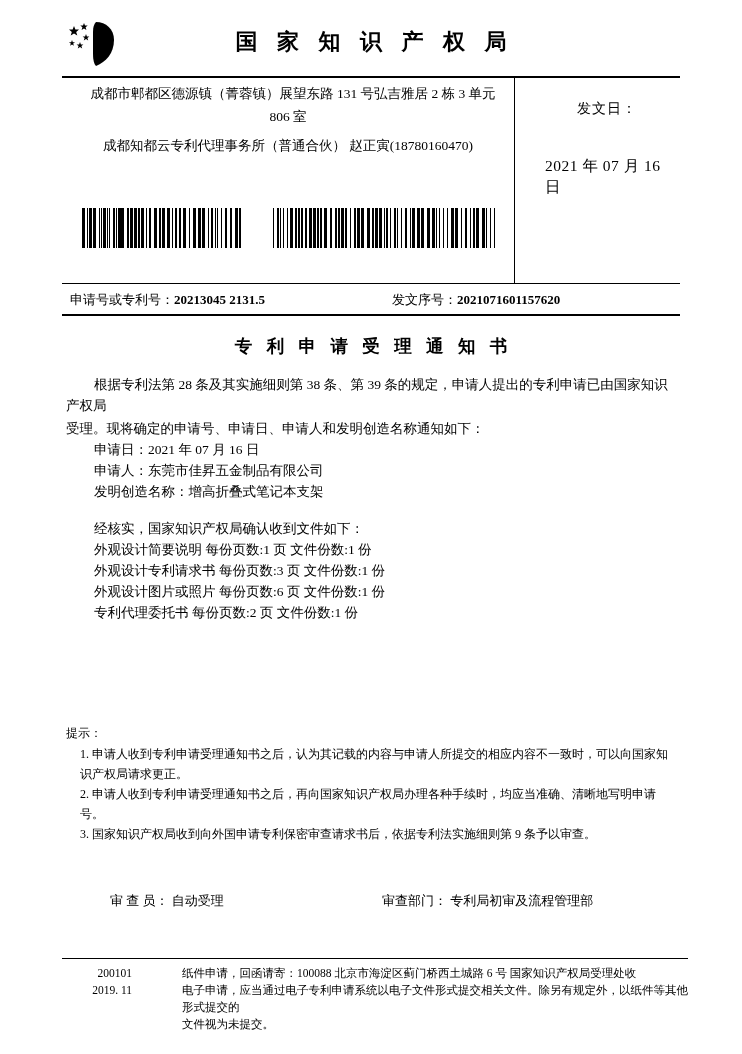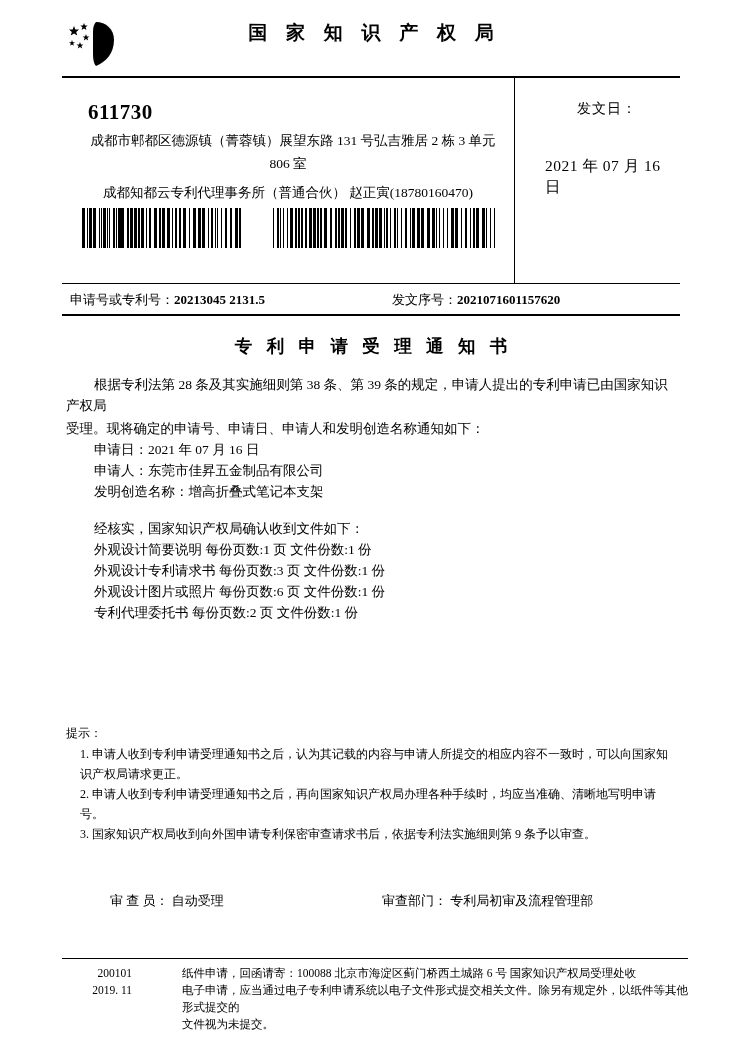--- a/index.html
+++ b/index.html
@@ -38,23 +38,23 @@
     position: absolute;
     left: 4px;
     top: 2px;
     width: 56px;
     height: 48px;
   }
   .org-title {
     position: absolute;
     left: 0;
     right: 0;
-    top: 2px;
+    top: 9px;
     text-align: center;
-    font-size: 19px;
+    font-size: 22px;
     font-weight: bold;
     letter-spacing: 7px;
     text-indent: 7px;
     font-family: "Liberation Serif", "DejaVu Serif", serif;
   }
 
   
   .addr-block {
     position: relative;
     height: 205px;
@@ -245,21 +245,20 @@
         <polygon points="18,3 19,5.6 21.7,5.6 19.6,7.3 20.4,10 18,8.4 15.6,10 16.4,7.3 14.3,5.6 17,5.6" fill="#000"></polygon>
         <polygon points="20,14 20.9,16.4 23.4,16.4 21.4,17.9 22.2,20.4 20,18.9 17.8,20.4 18.6,17.9 16.6,16.4 19.1,16.4" fill="#000"></polygon>
         <polygon points="14,22 14.9,24.4 17.4,24.4 15.4,25.9 16.2,28.4 14,26.9 11.8,28.4 12.6,25.9 10.6,24.4 13.1,24.4" fill="#000"></polygon>
         <polygon points="6,20 6.8,22.2 9.1,22.2 7.2,23.6 7.9,25.8 6,24.4 4.1,25.8 4.8,23.6 2.9,22.2 5.2,22.2" fill="#000"></polygon>
       </svg>
       <div class="org-title">国 家 知 识 产 权 局</div>
     </div>
 
     <div class="addr-block">
       <div class="addr-left">
-        <div class="doc-number">611730</div>
         <div class="addr-line">成都市郫都区德源镇（菁蓉镇）展望东路 131 号弘吉雅居 2 栋 3 单元</div>
         <div class="addr-line2">806 室</div>
         <div class="agent-line">成都知都云专利代理事务所（普通合伙）  赵正寅(18780160470)</div>
       </div>
       <div class="addr-right">
         <div class="issue-label">发文日：</div>
         <div class="issue-date">2021 年 07 月 16 日</div>
       </div>
 
       <div class="barcodes">

